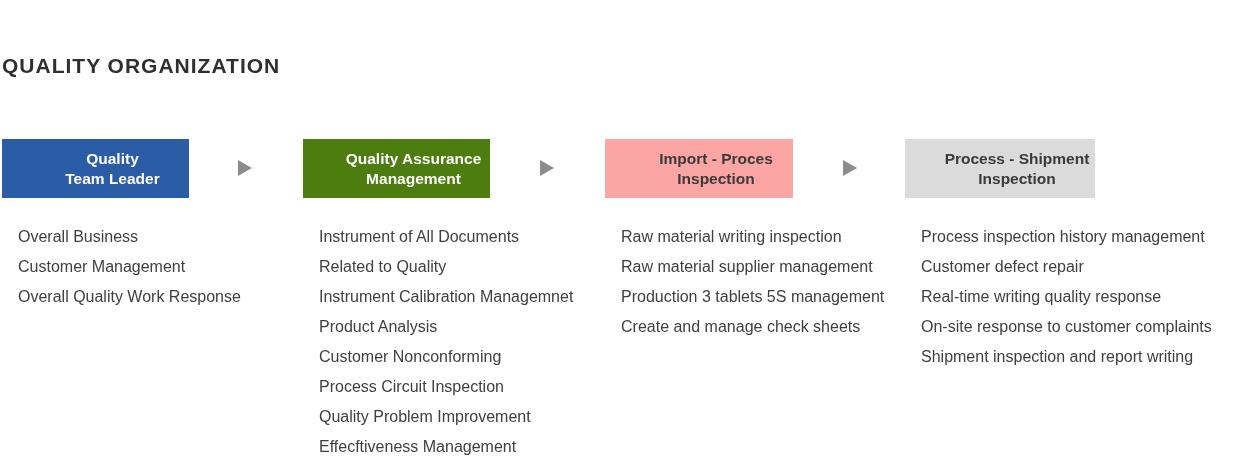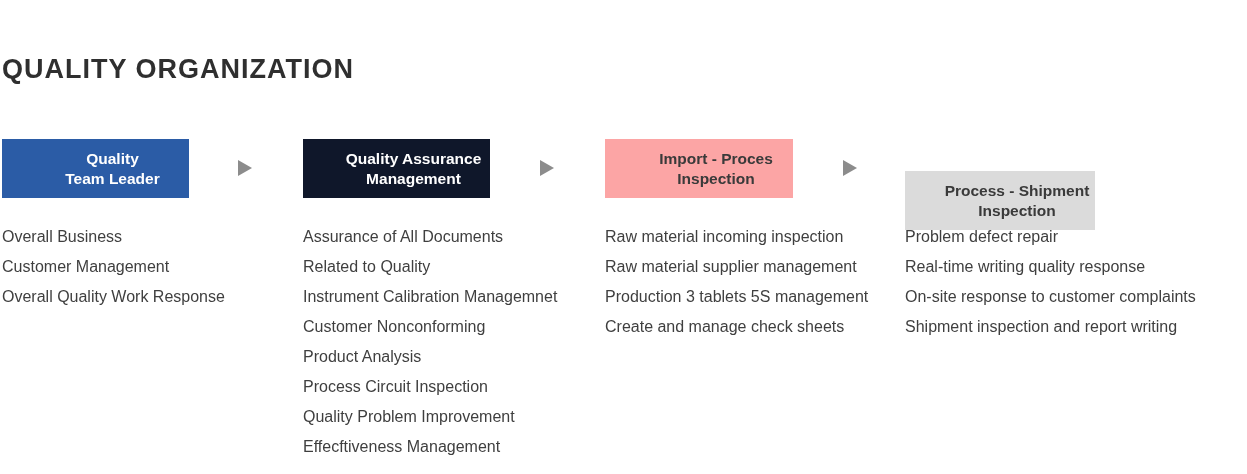--- a/index.html
+++ b/index.html
@@ -4,21 +4,21 @@
 <style>
   * { margin: 0; padding: 0; box-sizing: border-box; }
   html, body { background: #ffffff; }
   body {
     width: 1247px; height: 474px;
     position: relative; overflow: hidden;
     font-family: "Liberation Sans", sans-serif;
   }
   .page-title {
     position: absolute; left: 2px; top: 54px;
-    font-size: 27px; font-weight: 800; letter-spacing: 1px;
+    font-size: 21px; font-weight: 800; letter-spacing: 1px;
     color: #2f2f2f;
   }
   .column { position: absolute; top: 139px; }
   .col-1 { left: 2px;   width: 187px; }
   .col-2 { left: 303px; width: 187px; }
   .col-3 { left: 605px; width: 188px; }
   .col-4 { left: 905px; width: 190px; }
   .header-box {
     height: 59px; width: 100%;
     display: flex; align-items: center; justify-content: center;
@@ -28,20 +28,21 @@
     padding-left: 34px;
   }
   .item-list {
     position: absolute; left: 0; top: 83px;
     width: 320px; list-style: none;
   }
   .item-list li {
     height: 30px; line-height: 30px;
     font-size: 16px; color: #3f3f3f;
     white-space: nowrap;
+    margin-left: 16px;
   }
   .arrow {
     position: absolute; top: 160px;
     width: 0; height: 0;
     border-top: 8.5px solid transparent;
     border-bottom: 8.5px solid transparent;
     border-left: 14px solid #8c8c8c;
   }
   .arrow-1 { left: 238px; }
   .arrow-2 { left: 540px; }
@@ -58,51 +59,52 @@
   <ul class="item-list">
       <li>Overall Business</li>
       <li>Customer Management</li>
       <li>Overall Quality Work Response</li>
     </ul>
 </div>
 
 <div class="arrow arrow-1"></div>
 
 <div class="column col-2">
-  <div class="header-box" style="background-color: #0f172a; color: rgb(255, 255, 255);">Quality Assurance
+  <div class="header-box" style="background-color: #4d7c0f; color: rgb(255, 255, 255);">Quality Assurance
 Management</div>
   <ul class="item-list">
-      <li>Assurance of All Documents</li>
+      <li>Instrument of All Documents</li>
       <li>Related to Quality</li>
       <li>Instrument Calibration Managemnet</li>
+      <li>Product Analysis</li>
       <li>Customer Nonconforming</li>
-      <li>Product Analysis</li>
       <li>Process Circuit Inspection</li>
       <li>Quality Problem Improvement</li>
       <li>Effecftiveness Management</li>
     </ul>
 </div>
 
 <div class="arrow arrow-2"></div>
 
 <div class="column col-3">
   <div class="header-box" style="background-color: #fca5a5; color: rgb(58, 58, 58);">Import - Proces
 Inspection</div>
   <ul class="item-list">
-      <li>Raw material incoming inspection</li>
+      <li>Raw material writing inspection</li>
       <li>Raw material supplier management</li>
       <li>Production 3 tablets 5S management</li>
       <li>Create and manage check sheets</li>
     </ul>
 </div>
 
 <div class="arrow arrow-3"></div>
 
 <div class="column col-4">
-  <div class="header-box" style="background-color: rgb(219, 219, 219); color: rgb(58, 58, 58); margin-top: 32px;">Process - Shipment
+  <div class="header-box" style="background-color: rgb(219, 219, 219); color: rgb(58, 58, 58);">Process - Shipment
 Inspection</div>
   <ul class="item-list">
-      <li>Problem defect repair</li>
+      <li>Process inspection history management</li>
+      <li>Customer defect repair</li>
       <li>Real-time writing quality response</li>
       <li>On-site response to customer complaints</li>
       <li>Shipment inspection and report writing</li>
     </ul>
 </div>
 
 </body></html>

